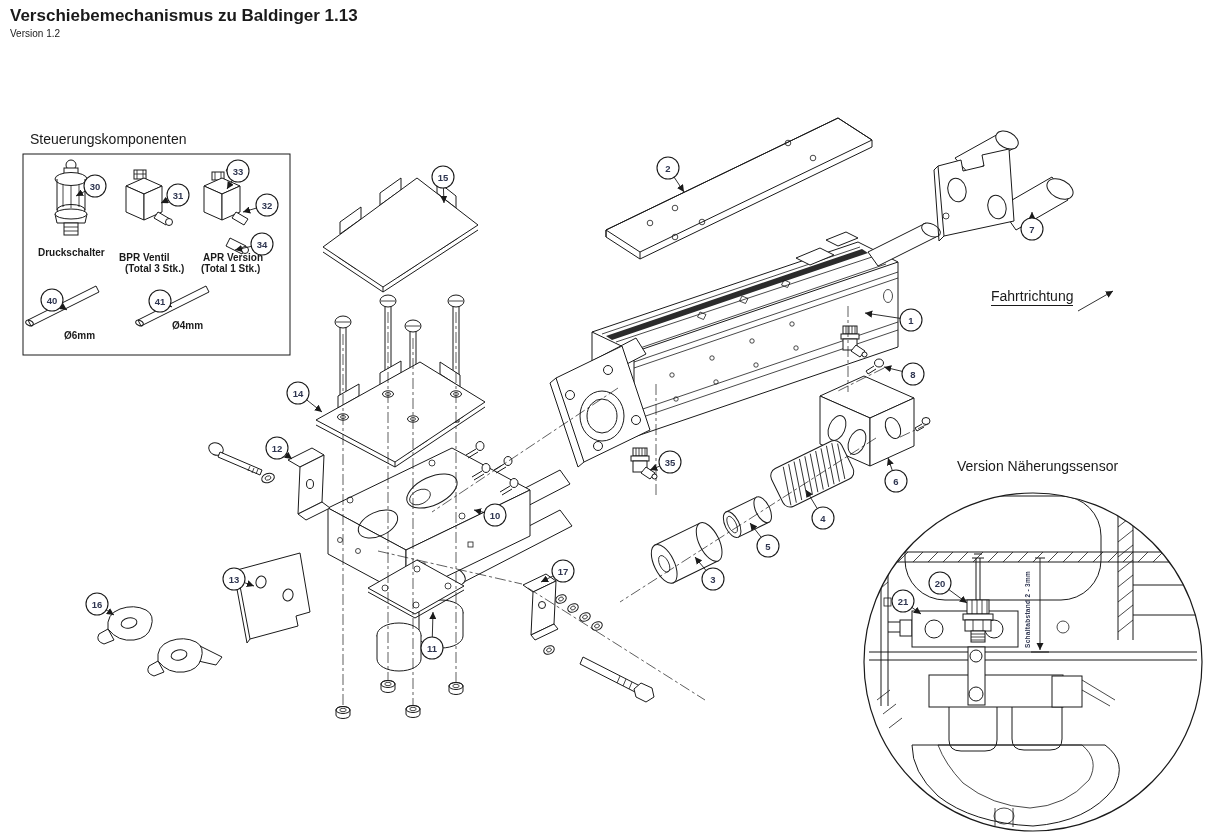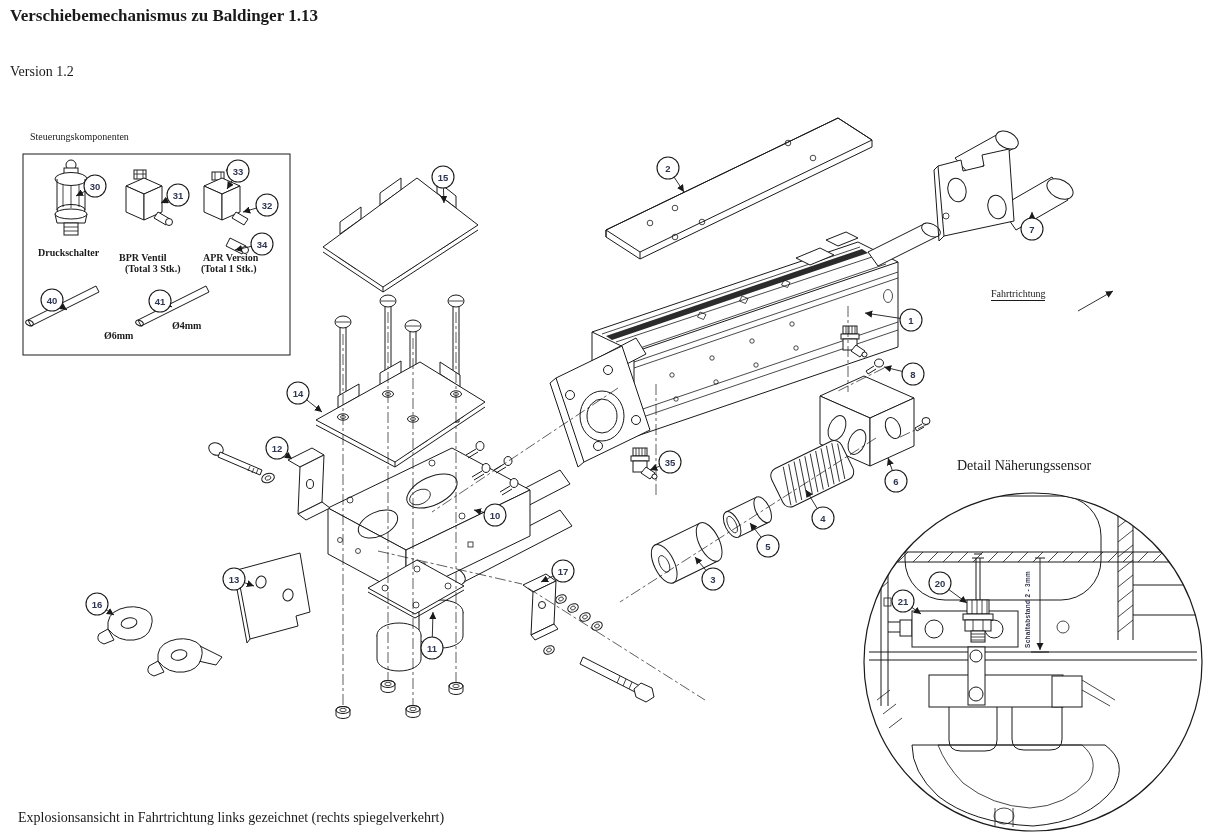--- a/index.html
+++ b/index.html
@@ -1,31 +1,31 @@
 <!DOCTYPE html>
 <html><head>
 <meta charset="utf-8">
 <style>
   html,body{margin:0;padding:0;background:#fff;}
   .canvas{position:relative;width:1218px;height:838px;background:#fff;overflow:hidden;
           font-family:"Liberation Sans",sans-serif;color:#1a1a1a;}
   .canvas svg{position:absolute;left:0;top:0;}
-  .txt{position:absolute;white-space:nowrap;font-family:Liberation Serif, serif;}
+  .txt{position:absolute;white-space:nowrap;}
   .t-title{left:10px;top:6px;font-size:17px;font-weight:700;}
-  .t-version{left:10px;top:28px;font-size:14px;margin-top:36px;}
-  .t-panel{left:30px;top:131px;font-size:10px;}
+  .t-version{left:10px;top:28px;font-size:10px;}
+  .t-panel{left:30px;top:131px;font-size:14px;}
   .t-cap{font-size:10px;font-weight:700;}
   .t-druck{left:38px;top:247px;}
   .t-bpr1{left:119px;top:252px;}
   .t-bpr2{left:117px;top:263px;padding-left:8px;}
   .t-apr1{left:203px;top:252px;}
   .t-apr2{left:201px;top:263px;text-align:center;}
-  .t-d6{left:64px;top:330px;margin-left:40px;}
+  .t-d6{left:64px;top:330px;}
   .t-d4{left:172px;top:320px;}
-  .t-fahrt{left:991px;top:288px;font-size:10px;border-bottom:1px solid #1a1a1a;padding-bottom:1px;}
+  .t-fahrt{left:991px;top:288px;font-size:14px;border-bottom:1px solid #1a1a1a;padding-bottom:1px;}
   .t-detail{left:957px;top:458px;font-size:14px;}
   .t-footer{left:18px;top:810px;font-size:14px;}
   .ln{fill:none;stroke:#1a1a1a;stroke-width:1;}
   .lt{fill:none;stroke:#1a1a1a;stroke-width:0.8;}
   .fw{fill:#ffffff;stroke:#1a1a1a;stroke-width:1;}
   .fd{fill:#2b2b2b;stroke:none;}
   .cl{fill:none;stroke:#1a1a1a;stroke-width:0.7;stroke-dasharray:11 3 3 3;}
   .leader{fill:none;stroke:#1a1a1a;stroke-width:0.9;}
   .balloon-circle{fill:#fff;stroke:#1a1a1a;stroke-width:1.1;}
   .balloon-num{font-family:"Liberation Sans",sans-serif;font-size:9.5px;font-weight:700;
@@ -529,16 +529,15 @@
 <div class="txt t-version">Version 1.2</div>
 <div class="txt t-panel">Steuerungskomponenten</div>
 <div class="txt t-cap t-druck">Druckschalter</div>
 <div class="txt t-cap t-bpr1">BPR Ventil</div>
 <div class="txt t-cap t-bpr2">(Total 3 Stk.)</div>
 <div class="txt t-cap t-apr1">APR Version</div>
 <div class="txt t-cap t-apr2">(Total 1 Stk.)</div>
 <div class="txt t-cap t-d6">Ø6mm</div>
 <div class="txt t-cap t-d4">Ø4mm</div>
 <div class="txt t-fahrt">Fahrtrichtung</div>
-<div class="txt t-detail">Detail Näherungssensor</div>
-<div class="txt t-footer">Explosionsansicht in Fahrtrichtung links gezeichnet (rechts spiegelverkehrt)</div>
+<div class="txt t-detail">Version Näherungssensor</div>
 
 </div>
 
 </body></html>

